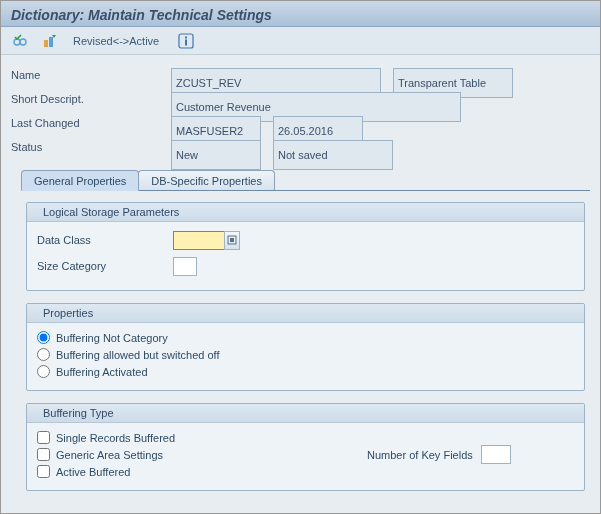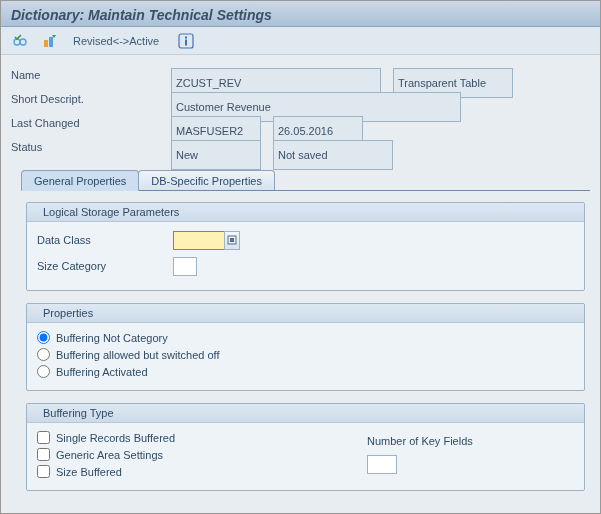--- a/index.html
+++ b/index.html
@@ -168,22 +168,22 @@
     margin-bottom: 4px;
     color: #2e4a66;
   }
   .radio-row input, .check-row input {
     margin-right: 6px;
   }
   .nkf-wrap {
     position: absolute;
     left: 330px;
     display: flex;
+    align-items: center;
     gap: 8px;
-    flex-direction: column;
   }
   .nkf-label { color: #2e4a66; }
   .nkf-input {
     width: 30px;
     height: 19px;
     border: 1px solid #9fb3c6;
     background: #fff;
     font-family: inherit;
     font-size: 11px;
   }
@@ -302,19 +302,19 @@
         <label class="check-row">
           <input type="checkbox" style="">
           <span>Generic Area Settings</span>
           <span class="nkf-wrap">
             <span class="nkf-label">Number of Key Fields</span>
             <input class="nkf-input" value="" style="">
           </span>
         </label>
         <label class="check-row">
           <input type="checkbox" style="">
-          <span>Size Buffered</span>
+          <span>Active Buffered</span>
         </label>
       </div>
     </div>
 
   </div>
 </div>
 
 </body></html>

